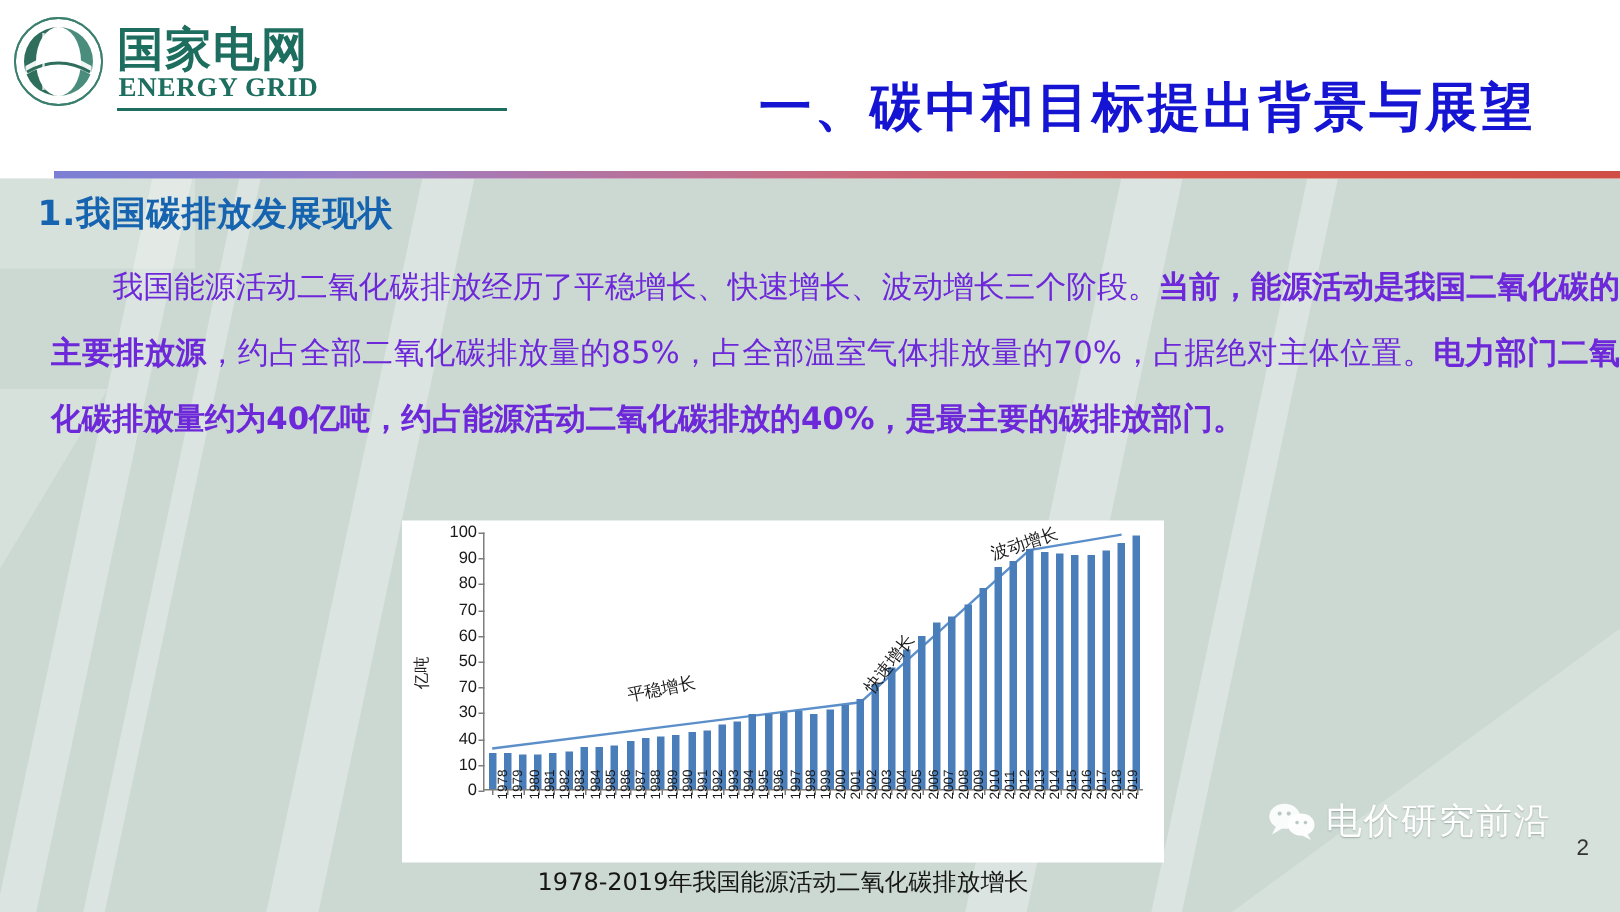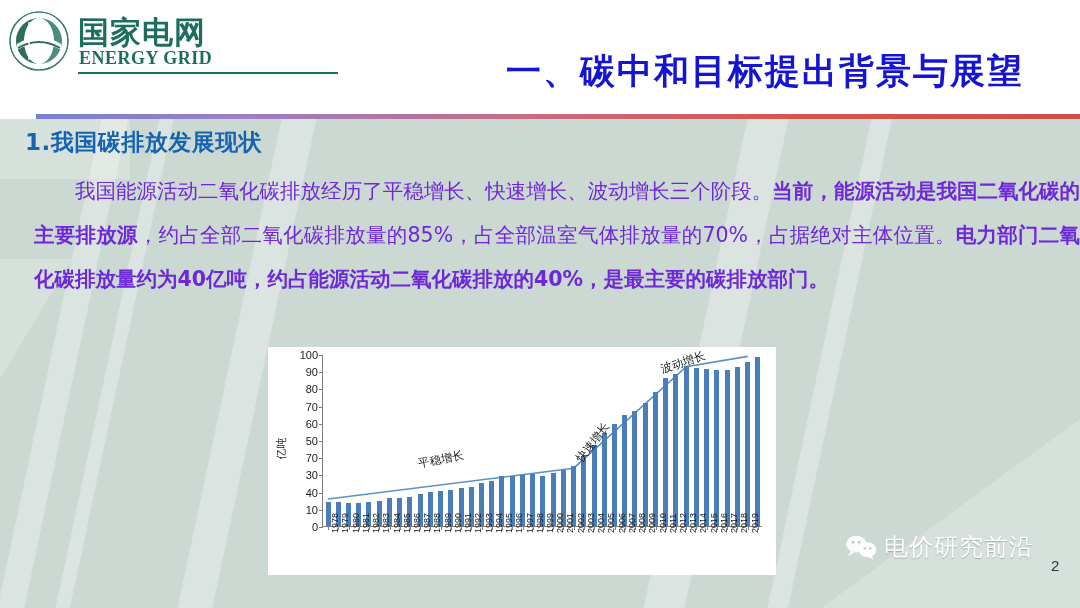--- a/index.html
+++ b/index.html
@@ -461,20 +461,21 @@
           <div class="xlabel" style="left: 462.186px; top: 186px;">2017</div>
           <div class="xlabel" style="left: 472.419px; top: 186px;">2018</div>
           <div class="xlabel" style="left: 482.651px; top: 186px;">2019</div>
         </div>
       <div id="annots">
           <div class="annot" style="left: 150px; top: 105px; transform: rotate(-11deg);">平稳增长</div>
           <div class="annot" style="left: 302px; top: 88px; transform: rotate(-52deg);">快速增长</div>
           <div class="annot" style="left: 392px; top: 8px; transform: rotate(-18deg);">波动增长</div>
         </div>
     </div>
+    <div class="chart-caption">1978-2019年我国能源活动二氧化碳排放增长</div>
 
     <div class="watermark">
       <svg class="wechat-icon" viewBox="0 0 34 28">
         <ellipse cx="12" cy="11" rx="11" ry="9" fill="#ffffff" opacity="0.9"></ellipse>
         <path d="M6 18 L3 24 L10 20 Z" fill="#ffffff" opacity="0.9"></path>
         <ellipse cx="24" cy="17" rx="9.5" ry="8" fill="#ffffff" opacity="0.95"></ellipse>
         <path d="M28 23 L31 28 L25 25 Z" fill="#ffffff" opacity="0.95"></path>
         <circle cx="8.5" cy="9" r="1.5" fill="#b9cac6"></circle>
         <circle cx="15" cy="9" r="1.5" fill="#b9cac6"></circle>
         <circle cx="21" cy="15.5" r="1.3" fill="#b9cac6"></circle>

